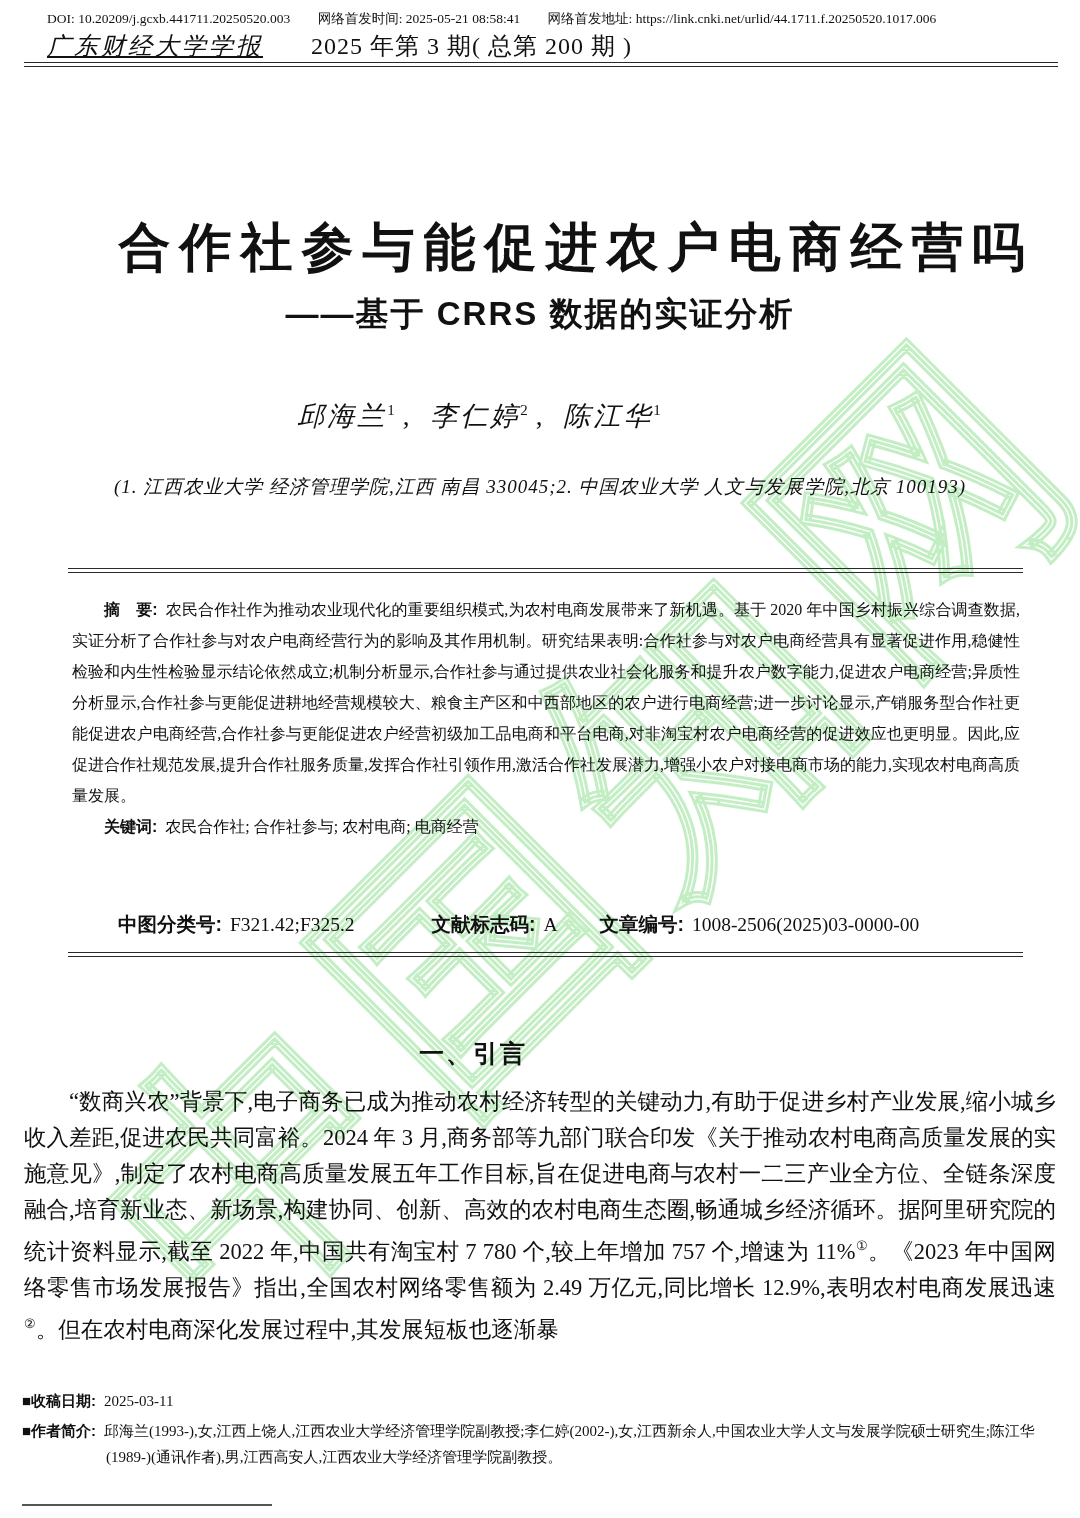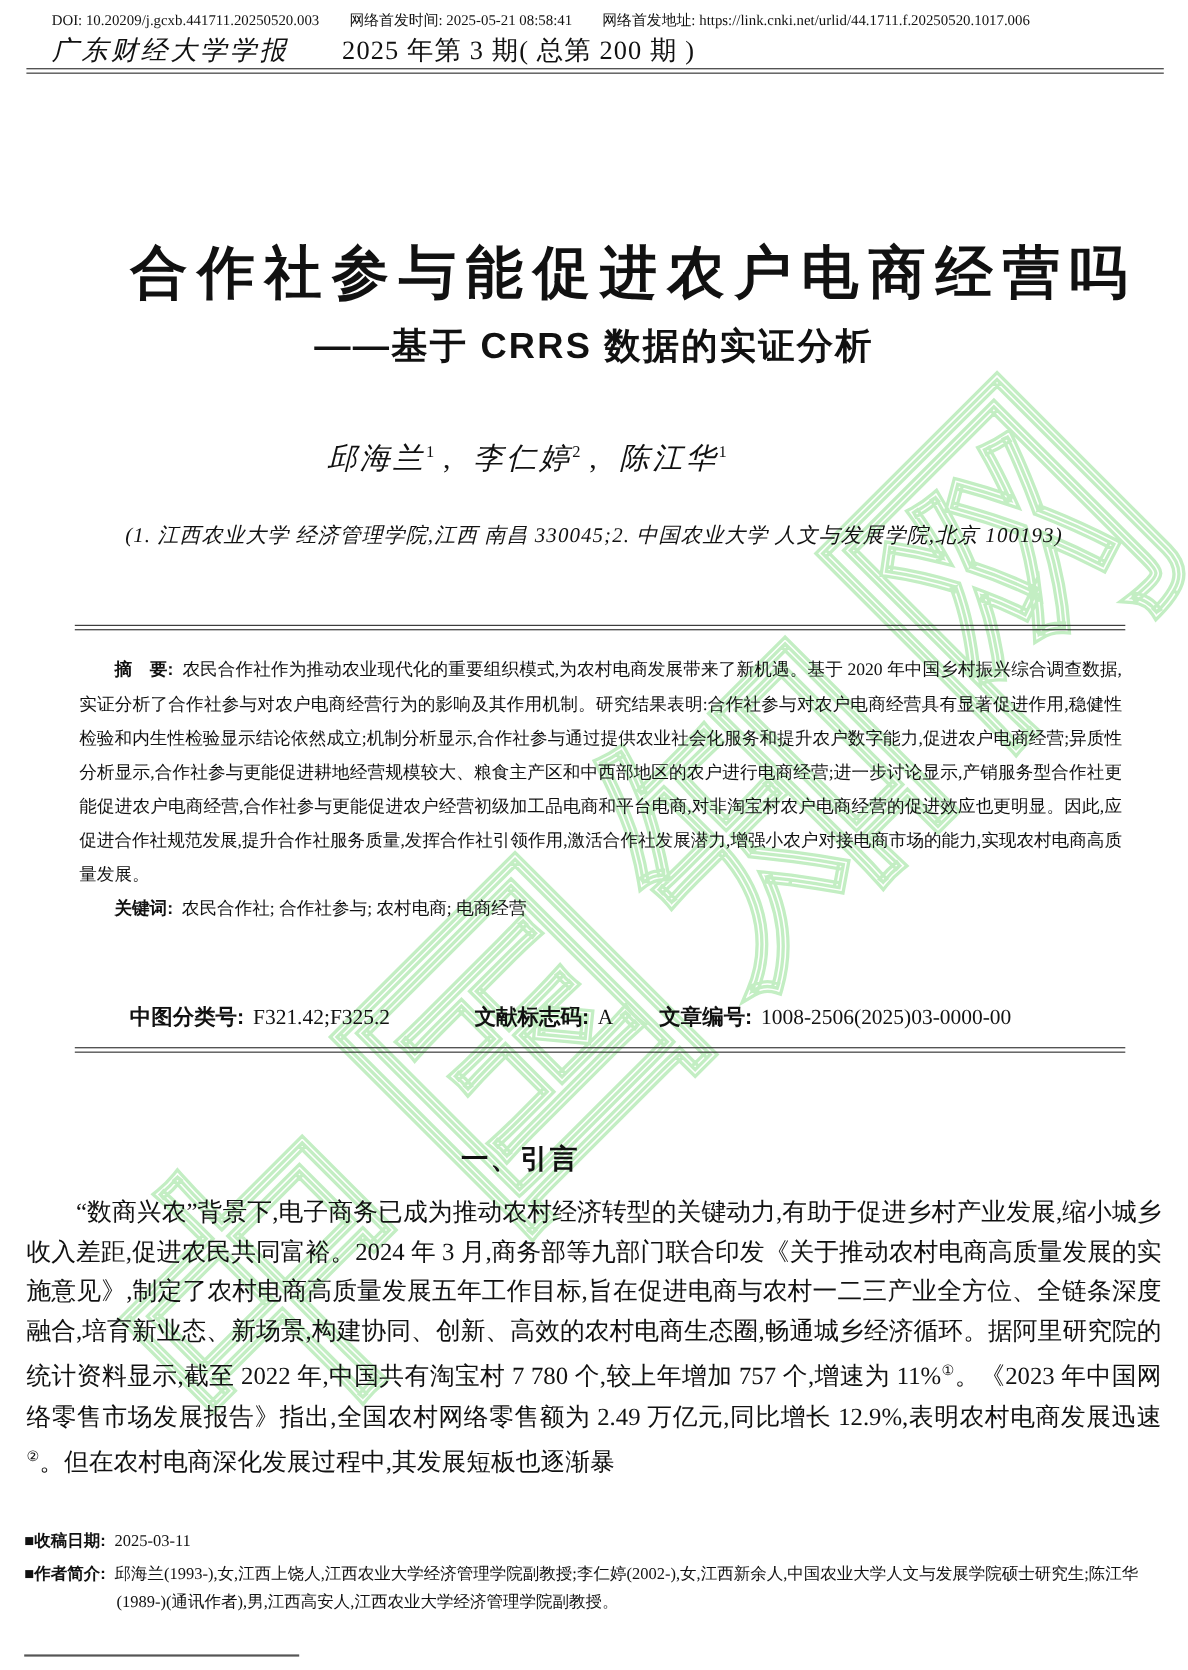--- a/index.html
+++ b/index.html
@@ -8,21 +8,21 @@
     color:#111; overflow:hidden;
     font-family:"Liberation Serif","DejaVu Serif",serif;
   }
   .abs { position:absolute; }
   .watermark { position:absolute; top:0; left:0; z-index:0; pointer-events:none; }
   .layer { position:absolute; z-index:1; }
 
   .doi-line { top:10px; left:47px; font-size:13.5px; white-space:nowrap; }
   .doi-line .seg { margin-right:24px; }
   .journal-line { top:30px; left:47px; font-size:24px; white-space:nowrap; }
-  .journal-name { font-style:italic; letter-spacing:3px; margin-right:42px; }
+  .journal-name { font-style:italic; letter-spacing:3px; margin-right:42px;text-decoration:underline; }
   .issue-info { letter-spacing:1px; }
 
   .dblrule { height:3px; border-top:1.5px solid #2a2a2a; border-bottom:1.5px solid #2a2a2a; }
   .rule-top { top:62px; left:24px; width:1034px; }
   .rule-abs-top { top:568px; left:68px; width:955px; }
   .rule-abs-bot { top:952px; left:68px; width:955px; }
 
   .main-title {
     top:213px; left:0; width:1080px; text-align:center;
     font-family:"Liberation Sans","DejaVu Sans",sans-serif;

